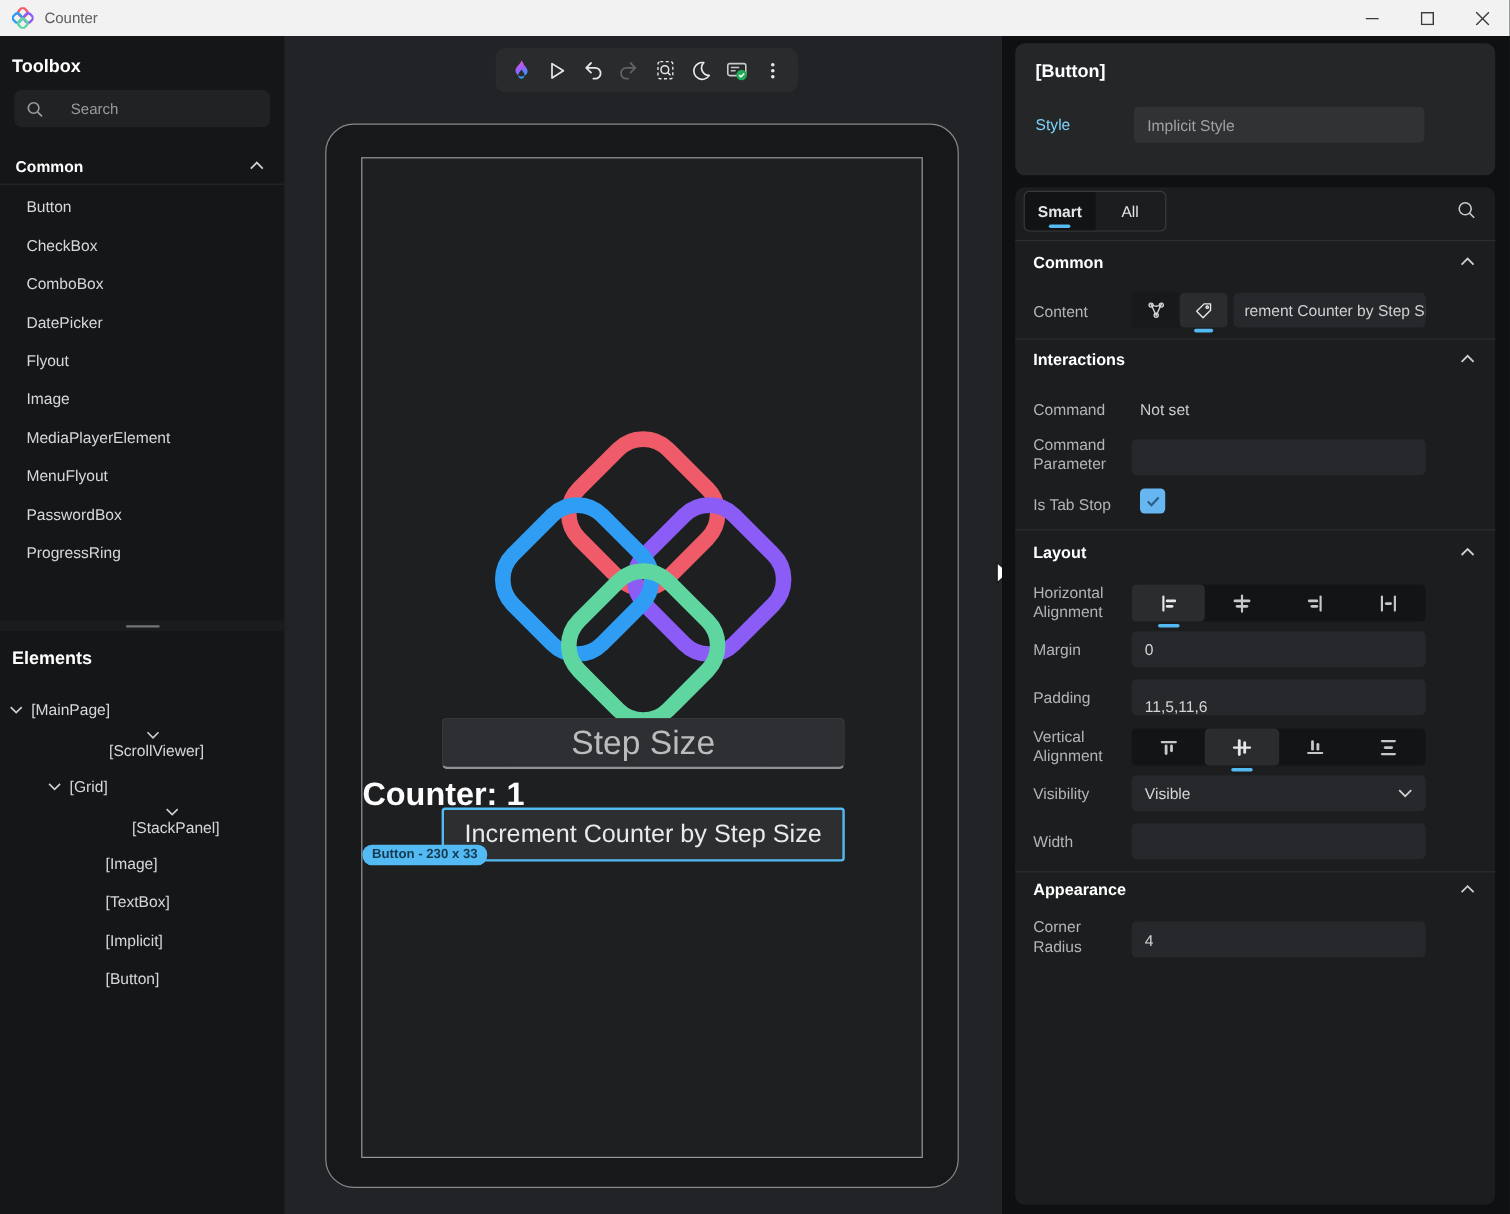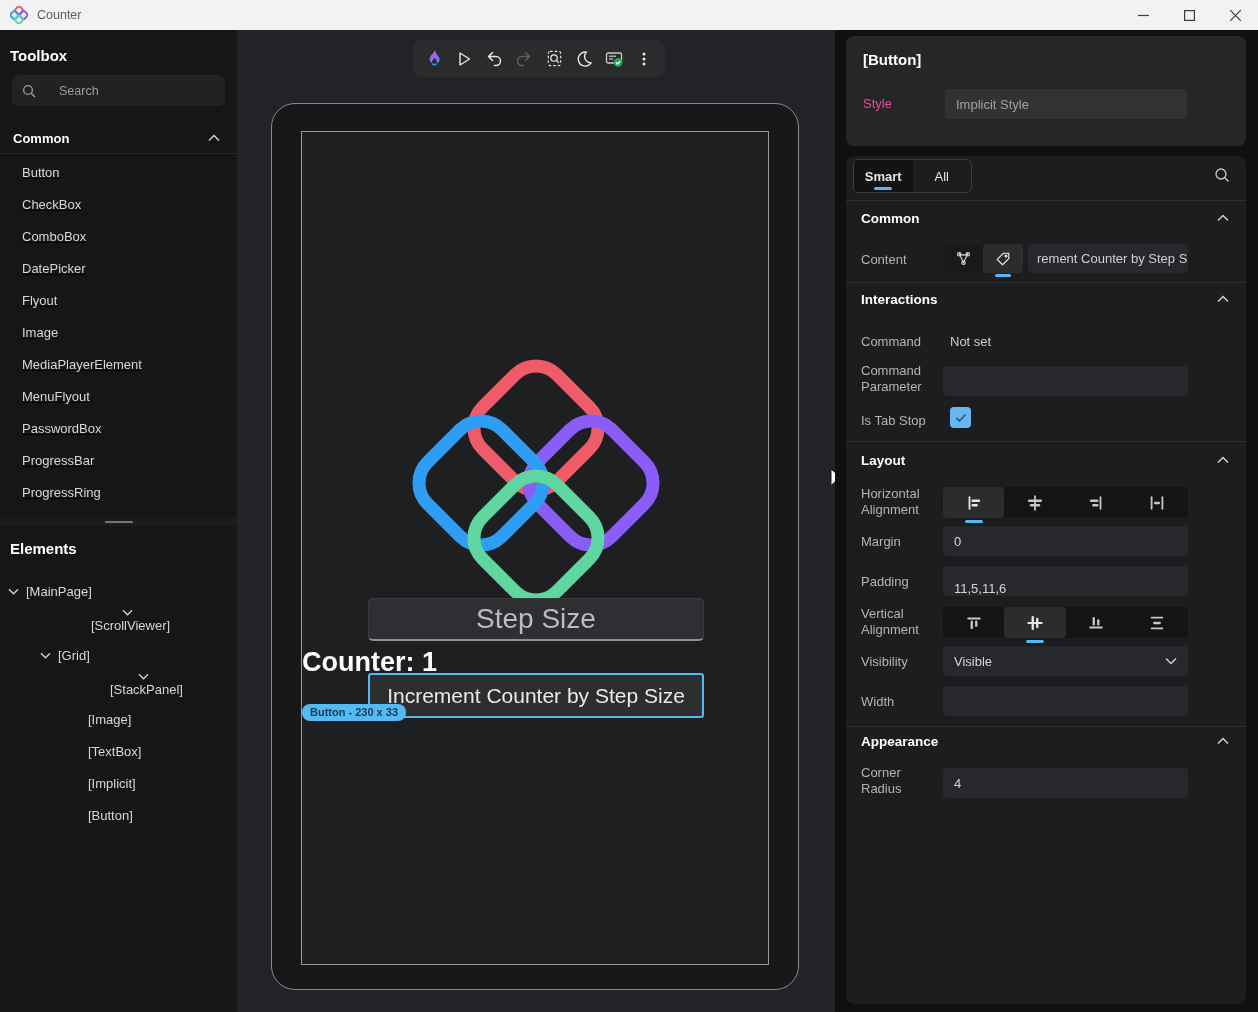--- a/index.html
+++ b/index.html
@@ -22,21 +22,21 @@
   
   .tb-title { position:absolute; left:10px; top:17px; font-size:15px; font-weight:700; color:#fff; }
   .searchbox { position:absolute; left:12px; top:45px; width:213px; height:31px; background:#202224;
     border-radius:6px; display:flex; align-items:center; padding:0 10px; gap:23px; }
   .searchbox input { background:transparent; border:none; outline:none; color:#d9dadb; font-size:12.5px; width:150px; }
   .searchbox input::placeholder { color:#9a9c9e; }
   .common-row { position:absolute; left:0; top:93px; width:237px; height:31px; border-bottom:1px solid #27282a;
     display:flex; align-items:center; }
   .common-row .sec-label { margin-left:13px; font-size:13px; font-weight:700; color:#fff; }
   .common-row .chev { position:absolute; right:17px; }
-  .tb-list { position:absolute; left:0; top:126px; width:196px;text-decoration:underline; }
+  .tb-list { position:absolute; left:0; top:126px; width:196px; }
   .tb-item { height:32px; display:flex; align-items:center; padding-left:22px; font-size:13px; color:#d6d7d8; }
   .splitter { position:absolute; left:0; top:487px; width:237px; height:9px; background:#1b1c1e;
     display:flex; align-items:center; justify-content:center; }
   .splitter .handle { width:28px; height:2px; background:#737476; border-radius:2px; }
   .el-title { position:absolute; left:10px; top:510px; font-size:15px; font-weight:700; color:#fff; }
   .tree { position:absolute; left:0; top:545px; width:237px; }
   .tree-row { height:32px; display:flex; align-items:center; font-size:13px; color:#d6d7d8; }
   .tree-row .tchev { width:11px; height:11px; margin-right:7px; flex:0 0 auto; }
   .tree-row.lvl0 { padding-left:8px; }  .tree-row.lvl1 { padding-left:24px;flex-direction:column; }
   .tree-row.lvl2 { padding-left:40px; } .tree-row.lvl3 { padding-left:56px;flex-direction:column; }
@@ -68,21 +68,21 @@
     border:2px solid #53b9f0; border-radius:3px; display:flex; align-items:center; justify-content:center;
     font-size:21px; color:#e8eaeb; }
   .selbadge { position:absolute; left:0; top:572px; width:468px; display:flex; justify-content:flex-start; }
   .selbadge span { background:#54baf4; color:#143a52; font-size:11px; font-weight:600; padding:2px 8px 3px;
     border-radius:8px; }
   .cursor { position:absolute; left:593px; top:438px; }
 
   
   .card-top { position:absolute; left:11px; top:6px; width:400px; height:110px; background:#242628; border-radius:8px; }
   .card-top .ctitle { position:absolute; left:17px; top:15px; font-size:15px; font-weight:700; color:#fff; }
-  .card-top .clabel { position:absolute; left:17px; top:60px; font-size:13px; color:#ec4899; }
+  .card-top .clabel { position:absolute; left:17px; top:60px; font-size:13px; color:#7dd3fc; }
   .card-top .cfield { position:absolute; left:99px; top:53px; width:242px; height:30px; background:#303234;
     border-radius:4px; display:flex; align-items:center; padding:0 11px; font-size:13px; color:#9fa1a3; }
 
   .card-main { position:absolute; left:11px; top:126px; width:400px; height:848px; background:#1b1d1f; border-radius:8px; }
   .tabs { position:absolute; left:7px; top:3px; width:119px; height:34px; border:1px solid #3a3b3d; border-radius:5px;
     display:flex; overflow:hidden; }
   .tab { flex:1; display:flex; align-items:center; justify-content:center; font-size:13px; color:#e4e5e6;
     position:relative; }
   .tab.active { background:#121315; font-weight:600; }
   .tab.active::after { content:""; position:absolute; left:50%; transform:translateX(-50%); bottom:2px;
@@ -181,21 +181,20 @@
   <div class="tb-list">
     <div class="tb-item">Button</div>
     <div class="tb-item">CheckBox</div>
     <div class="tb-item">ComboBox</div>
     <div class="tb-item">DatePicker</div>
     <div class="tb-item">Flyout</div>
     <div class="tb-item">Image</div>
     <div class="tb-item">MediaPlayerElement</div>
     <div class="tb-item">MenuFlyout</div>
     <div class="tb-item">PasswordBox</div>
-    <div class="tb-item">ProgressBar</div>
     <div class="tb-item">ProgressRing</div>
   </div>
 
   <div class="splitter">
       <div class="handle"></div>
     </div>
 
   <div class="el-title">Elements</div>
 
   <div class="tree">

